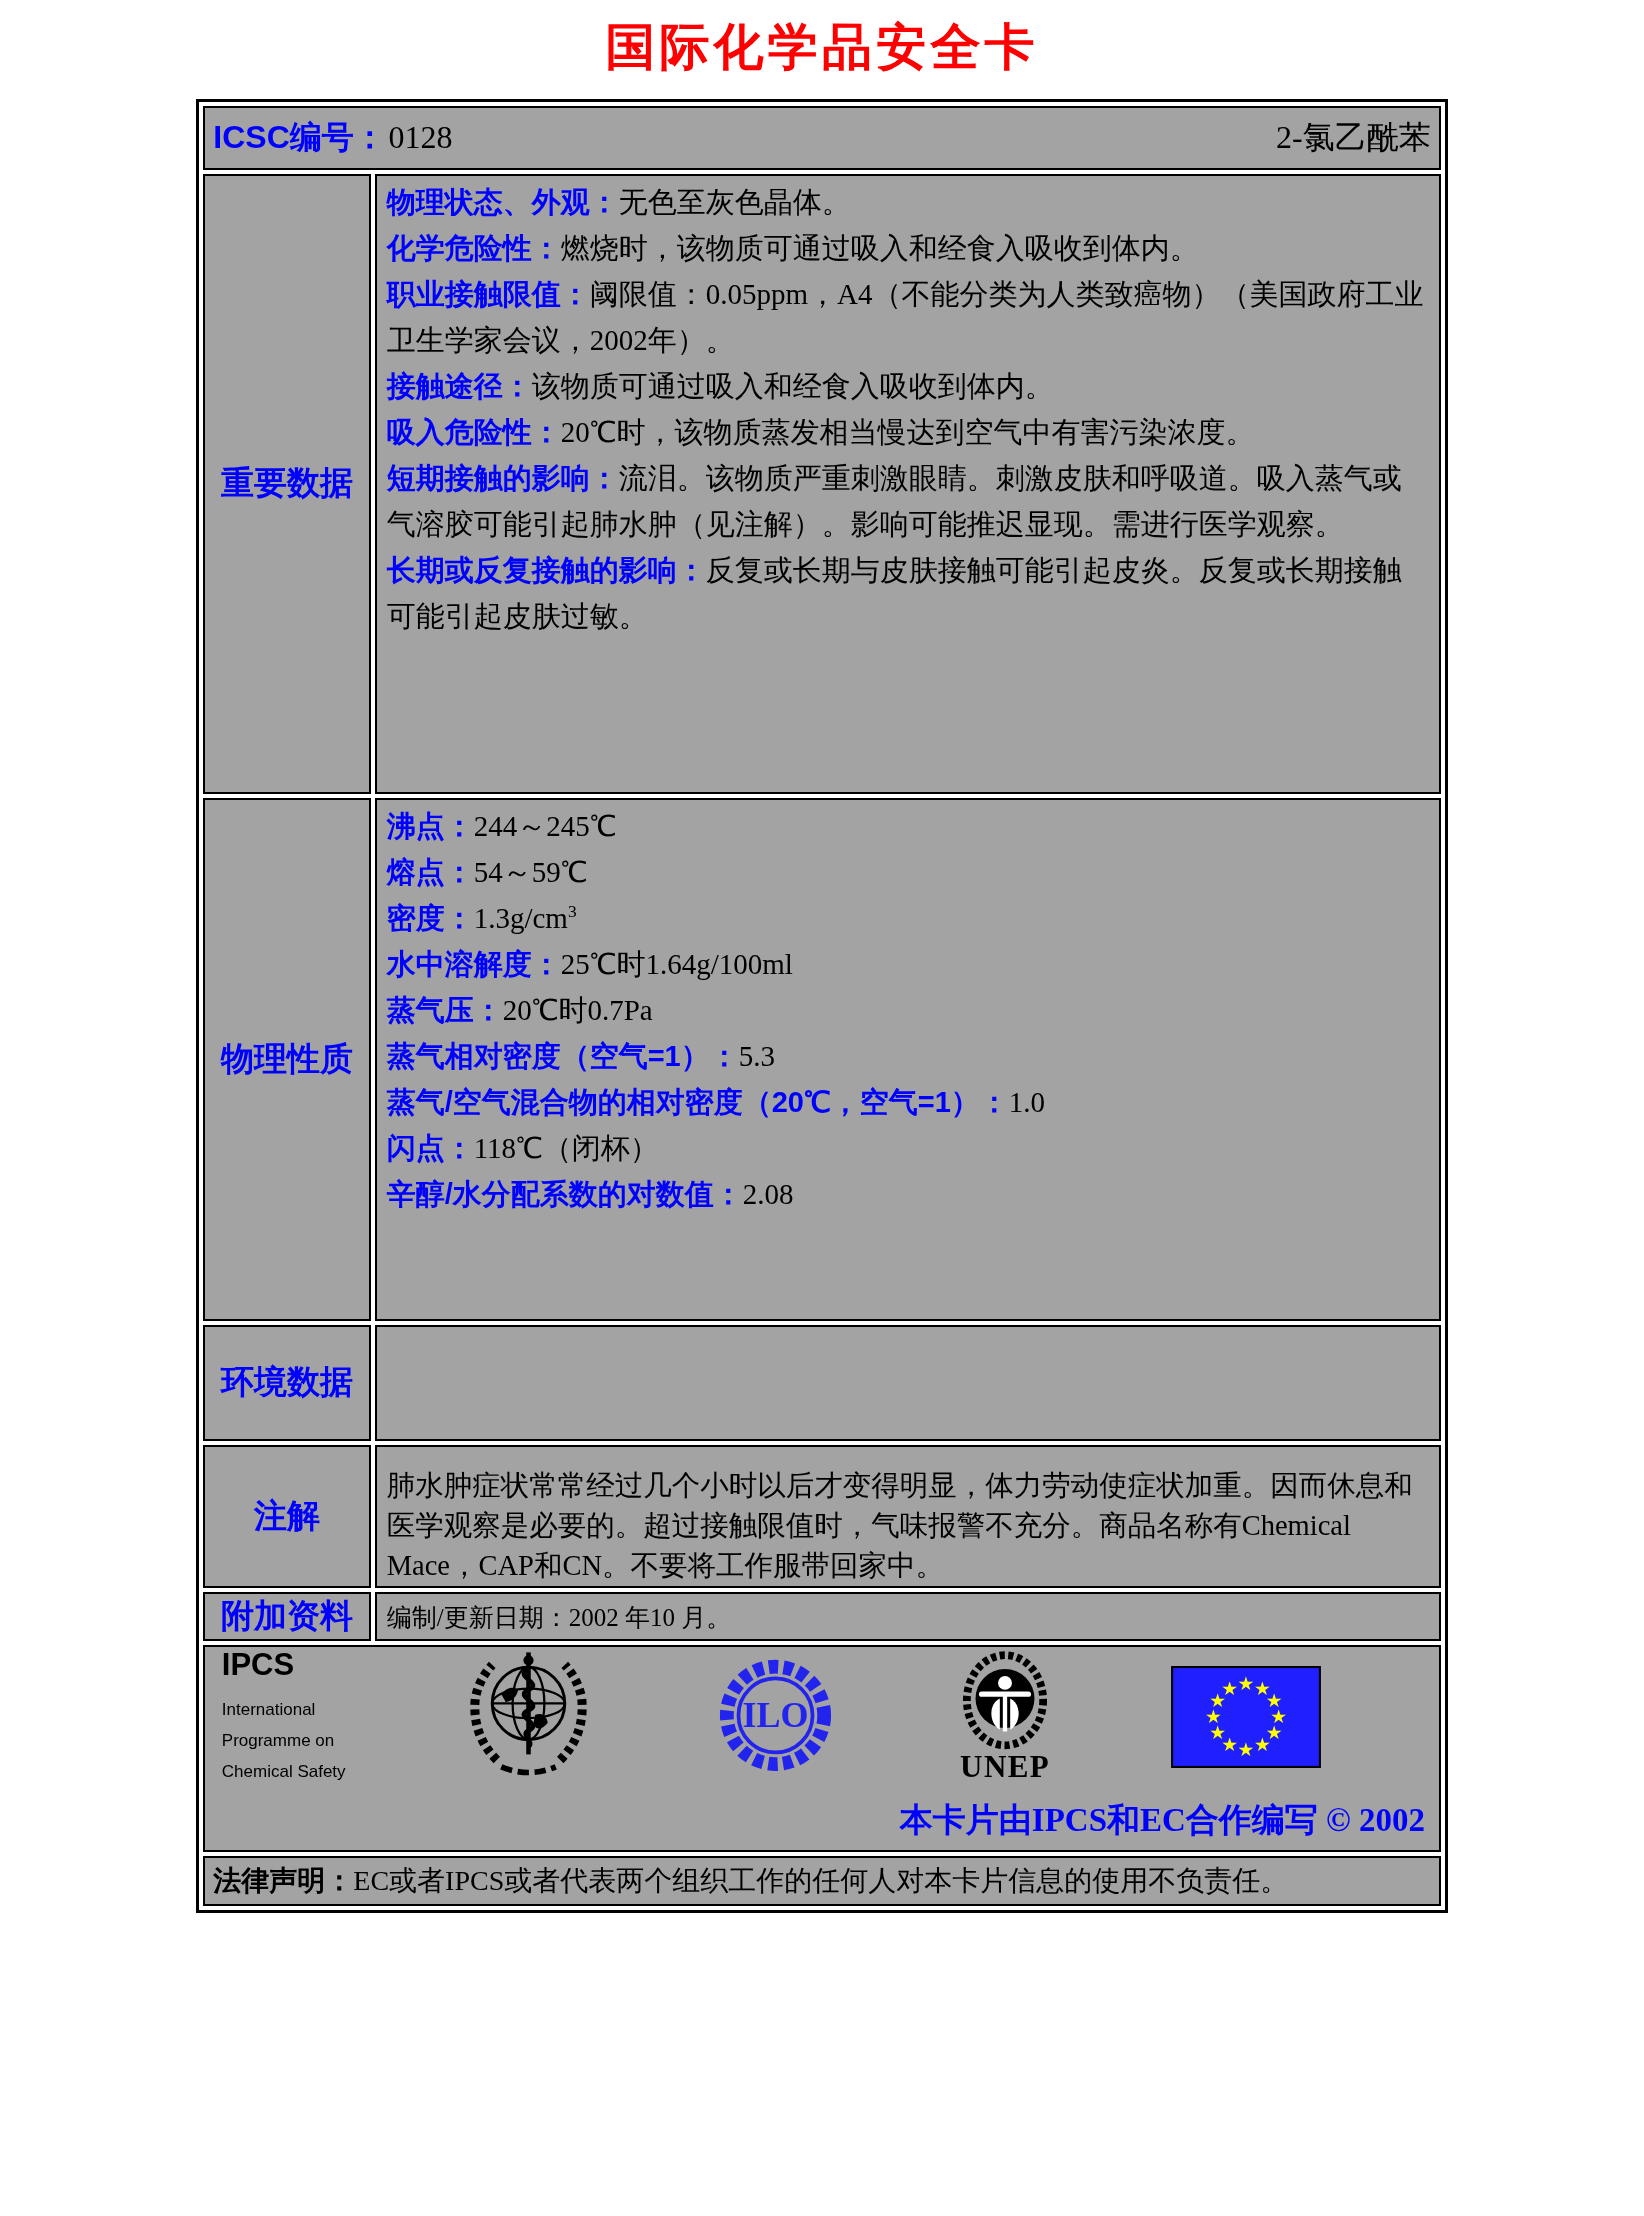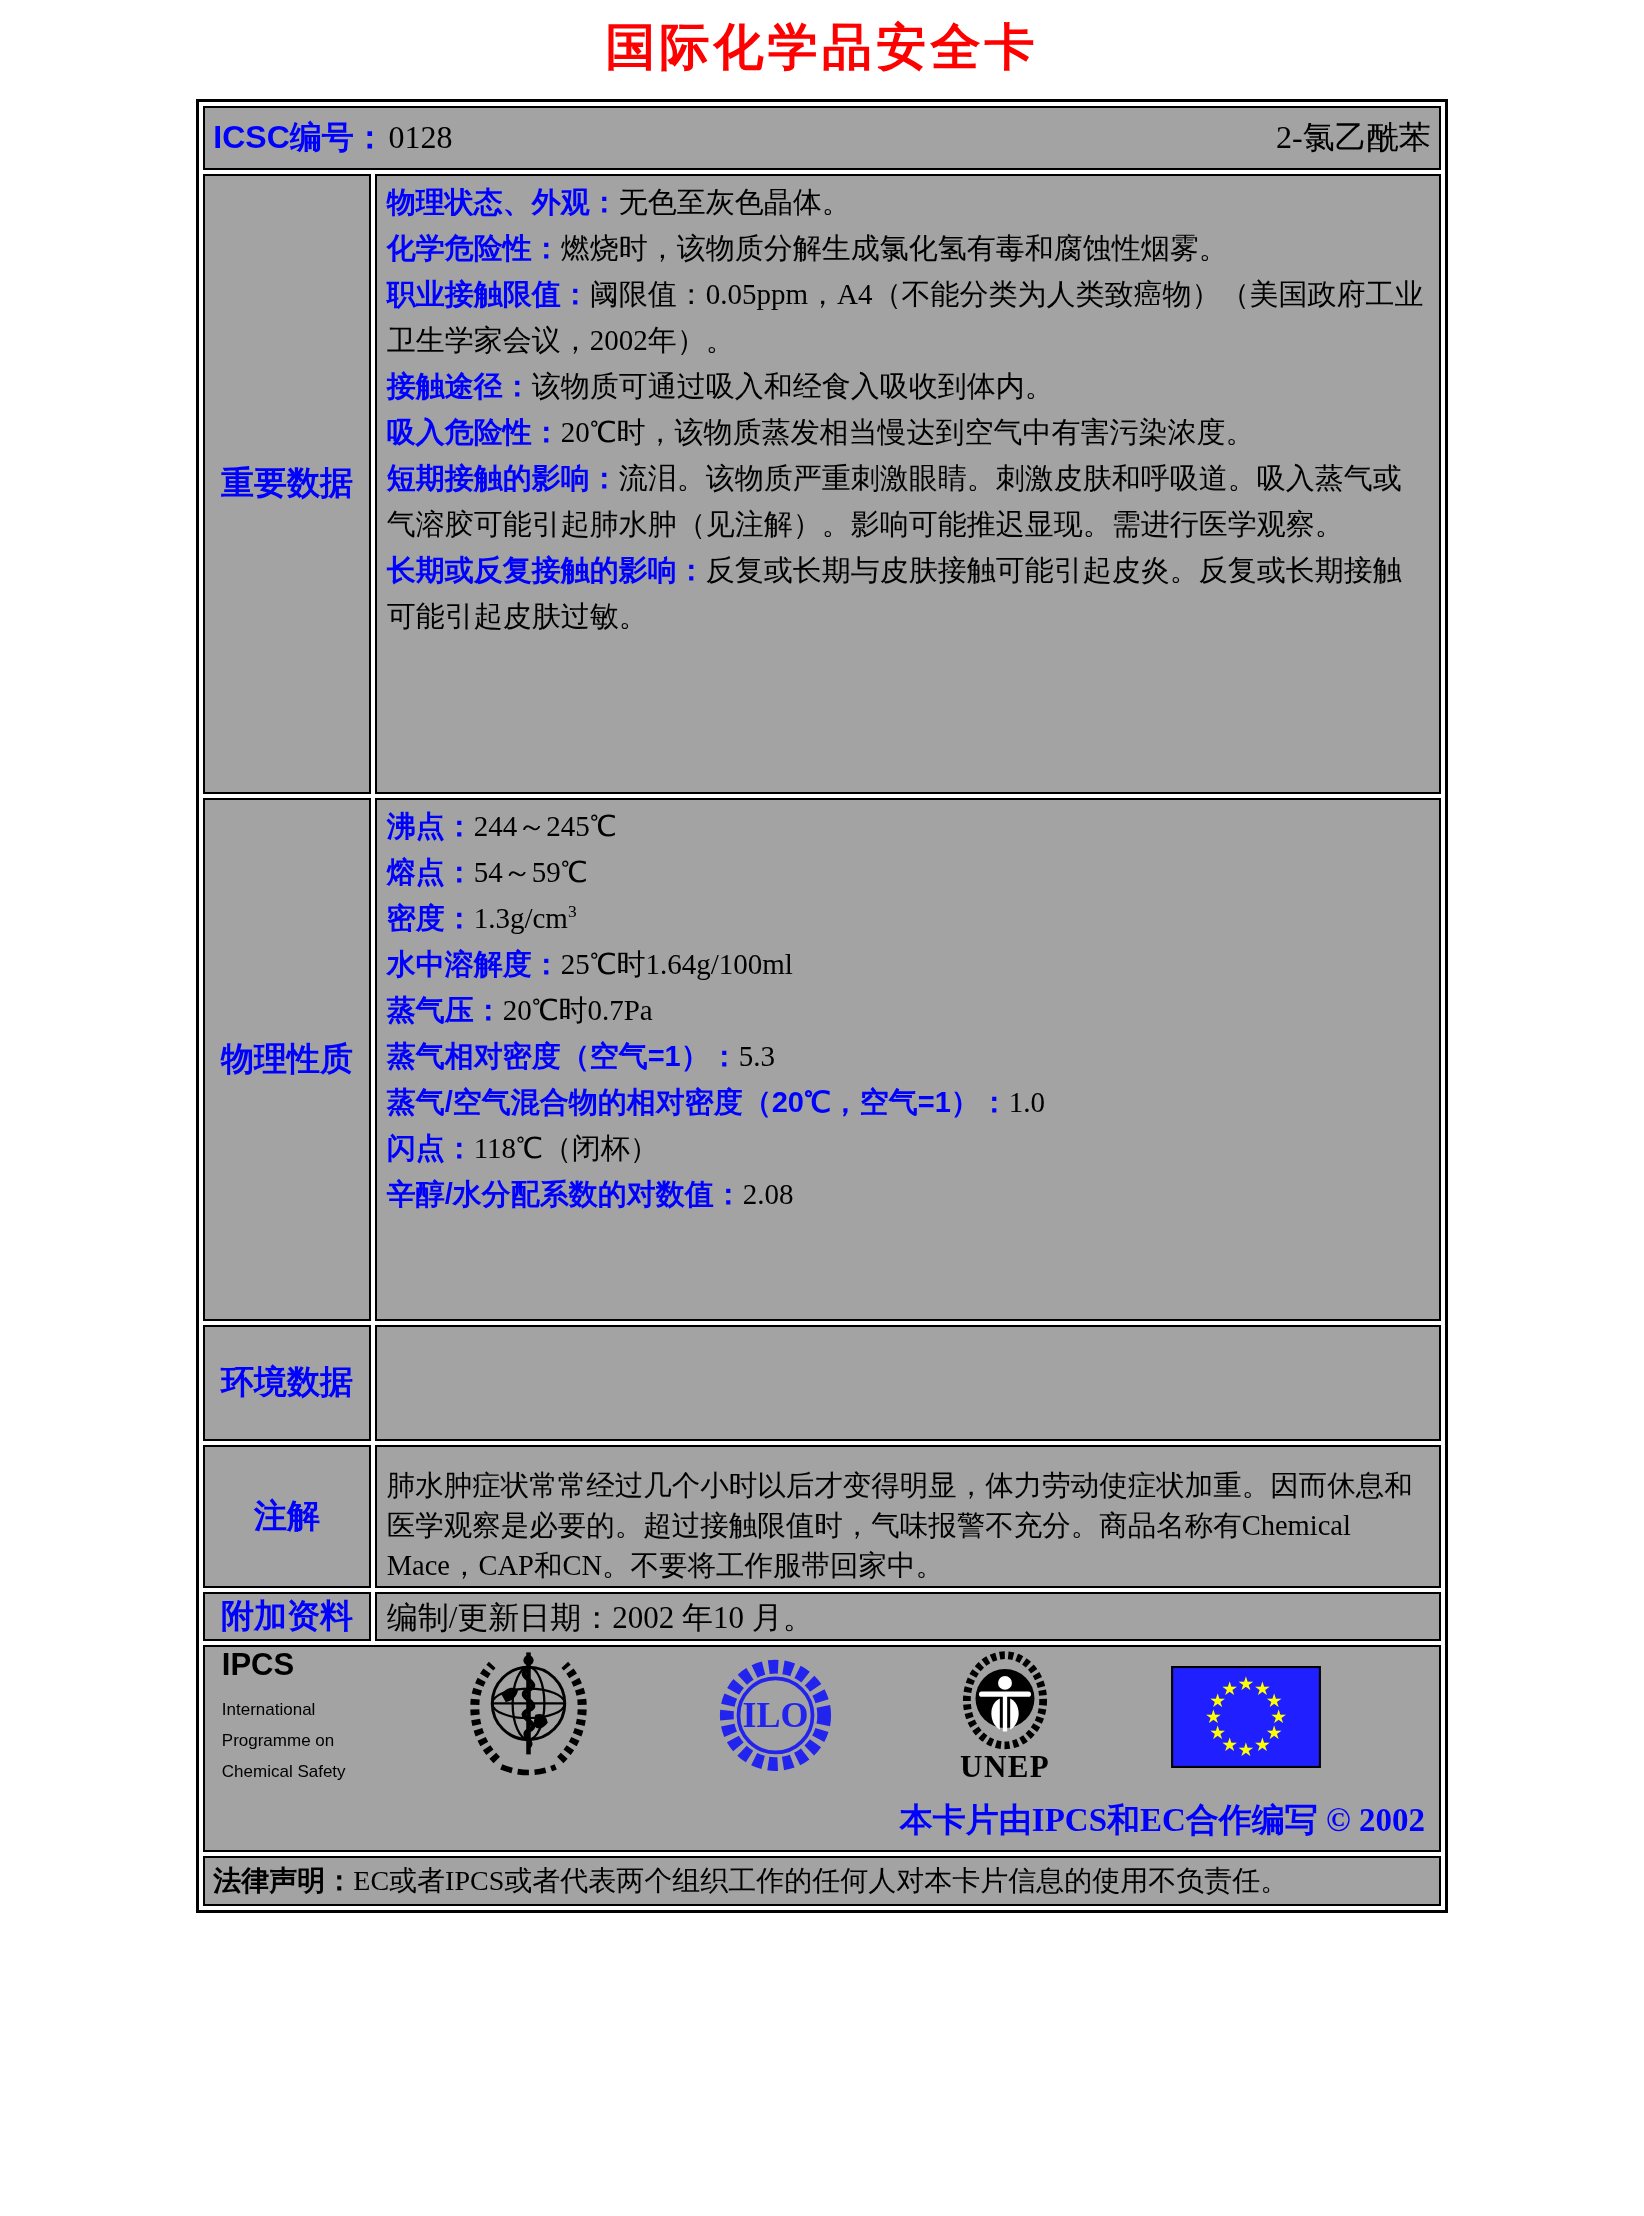--- a/index.html
+++ b/index.html
@@ -22,21 +22,21 @@
   
   .content-cell{font-size:29px;line-height:46px;padding:2.8px 9.7px 0 9.7px;}
   .inline-label{color:#0000ff;font-weight:bold;font-family:"Liberation Sans",sans-serif;}
   sup{font-size:60%;line-height:0;}
   .h-important{height:613px;}
   .h-physical{height:516px;}
   .h-env{height:110px;}
   .h-notes{height:113px;}
   .notes-cell{font-size:28.5px;line-height:40px;padding-top:19px;}
   .h-additional{height:36px;}
-  .additional-cell{font-size:31px;line-height:38px;vertical-align:middle;}
+  .additional-cell{font-size:25px;line-height:38px;vertical-align:middle;}
   
   .logos-cell{height:178px;padding:0 14px 7px 14px;vertical-align:top;}
   .logos-row{display:flex;align-items:center;justify-content:space-between;padding:0 104px 0 2.8px;}
   .ipcs-block{font-family:"Liberation Sans",sans-serif;color:#000;}
   .ipcs-acronym{font-size:31px;font-weight:bold;margin-bottom:11px;}
   .ipcs-line{font-size:17px;line-height:31px;}
   .logo{display:flex;flex-direction:column;align-items:center;}
   .unep-text{font-family:"Liberation Serif",serif;font-weight:bold;font-size:31px;
              letter-spacing:1.4px;margin-top:-5.6px;color:#000;}
   .copyright{text-align:right;color:#0000ff;font-weight:bold;font-size:33px;
@@ -69,21 +69,21 @@
           </span>
           <span class="hdr-name">2-氯乙酰苯</span>
         </div>
       </td>
     </tr>
 
     <tr>
       <td class="label-cell h-important">重要数据</td>
       <td class="content-cell h-important">
         <div><span class="inline-label">物理状态、外观：</span><span>无色至灰色晶体。</span></div>
-        <div><span class="inline-label">化学危险性：</span><span>燃烧时，该物质分解生成氯化氢有毒和腐蚀性烟雾。</span></div>
+        <div><span class="inline-label">化学危险性：</span><span>燃烧时，该物质可通过吸入和经食入吸收到体内。</span></div>
         <div><span class="inline-label">职业接触限值：</span><span>阈限值：0.05ppm，A4（不能分类为人类致癌物）（美国政府工业卫生学家会议，2002年）。</span></div>
         <div><span class="inline-label">接触途径：</span><span>该物质可通过吸入和经食入吸收到体内。</span></div>
         <div><span class="inline-label">吸入危险性：</span><span>20℃时，该物质蒸发相当慢达到空气中有害污染浓度。</span></div>
         <div><span class="inline-label">短期接触的影响：</span><span>流泪。该物质严重刺激眼睛。刺激皮肤和呼吸道。吸入蒸气或气溶胶可能引起肺水肿（见注解）。影响可能推迟显现。需进行医学观察。</span></div>
         <div><span class="inline-label">长期或反复接触的影响：</span><span>反复或长期与皮肤接触可能引起皮炎。反复或长期接触可能引起皮肤过敏。</span></div>
       </td>
     </tr>
 
     <tr>
       <td class="label-cell h-physical">物理性质</td>

